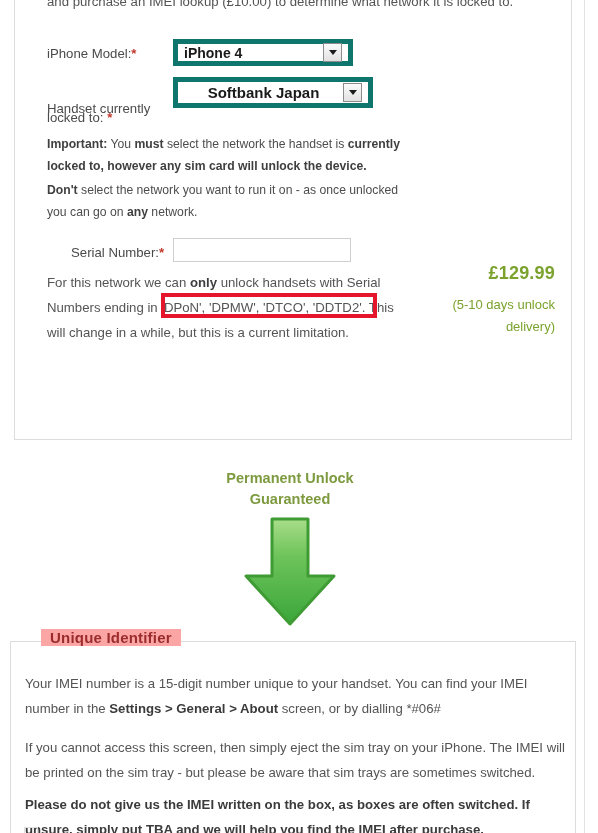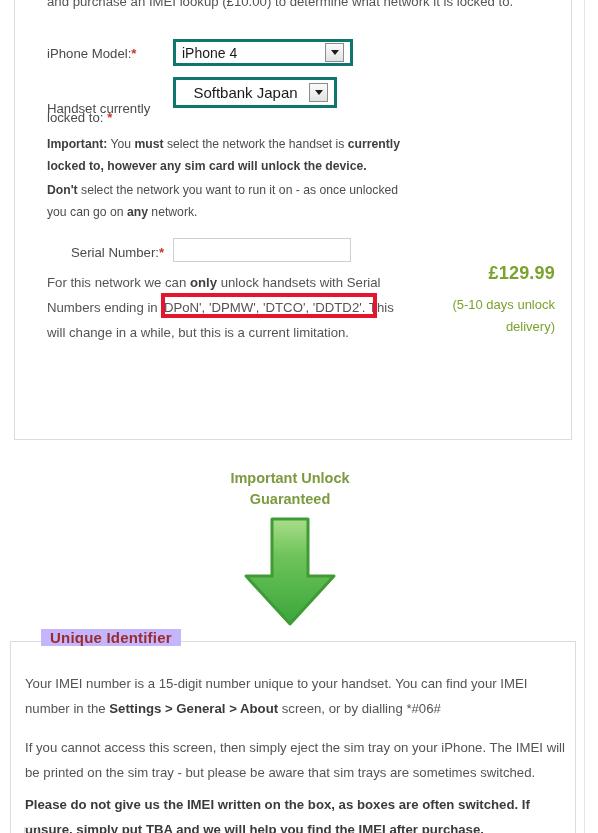--- a/index.html
+++ b/index.html
@@ -78,27 +78,28 @@
     line-height: 24px;
   }
   .req-star {
     color: #c0392b;
     font-weight: bold;
   }
 
   .select-box {
     position: absolute;
     box-sizing: border-box;
-    border: 3px solid #0f766e;
+    border: 5px solid #0f766e;
     background: #ffffff;
     display: flex;
     align-items: center;
     padding: 0 6px;
     font-size: 14px;
     color: #1a1a1a;
+    font-weight: bold;
   }
   .select-box .sel-text {
     flex: 1 1 auto;
     white-space: nowrap;
     overflow: hidden;
   }
   .select-arrow {
     flex: 0 0 auto;
     width: 17px;
     height: 17px;
@@ -121,21 +122,21 @@
     left: 158px;
     top: 114px;
     width: 180px;
     height: 27px;
   }
   #model-select .sel-text { text-align: left; }
 
   #network-select {
     left: 158px;
     top: 152px;
-    width: 164px;
+    width: 200px;
     height: 31px;
   }
   #network-select .sel-text { text-align: center; font-size: 15px; }
 
   .text-input {
     position: absolute;
     box-sizing: border-box;
     border: 1px solid #cfcfcf;
     background: #ffffff;
     font-size: 13px;
@@ -217,21 +218,21 @@
   #imei-panel {
     left: 10px;
     top: 641px;
     width: 566px;
     height: 210px;
   }
   .legend {
     position: absolute;
     left: 30px;
     top: -13px;
-    background: #c4b5fd;
+    background: #fca5a5;
     padding: 0 9px;
     font-size: 15px;
     font-weight: bold;
     color: #9b2c2c;
     letter-spacing: .2px;
   }
   .imei-para {
     position: absolute;
     left: 14px;
     width: 540px;
@@ -307,21 +308,21 @@
     <div class="price-wrap">
       <div class="price-amount">£129.99</div>
       <div class="price-note">(5-10 days unlock</div>
       <div class="price-note" style="margin-top:0;">delivery)</div>
     </div>
 
   </div>
 </div>
 
 <div class="guarantee-block">
-  <div class="guarantee-text">Important Unlock</div>
+  <div class="guarantee-text">Permanent Unlock</div>
   <div class="guarantee-text">Guaranteed</div>
   <div class="arrow-holder">
     <svg class="down-arrow" width="96" height="112" viewBox="0 0 96 112">
       <defs>
         <linearGradient id="arrGrad" x1="0" y1="0" x2="0" y2="1">
           <stop offset="0%" stop-color="#a9dd8a"></stop>
           <stop offset="35%" stop-color="#6ec45a"></stop>
           <stop offset="100%" stop-color="#3aa63a"></stop>
         </linearGradient>
       </defs>

